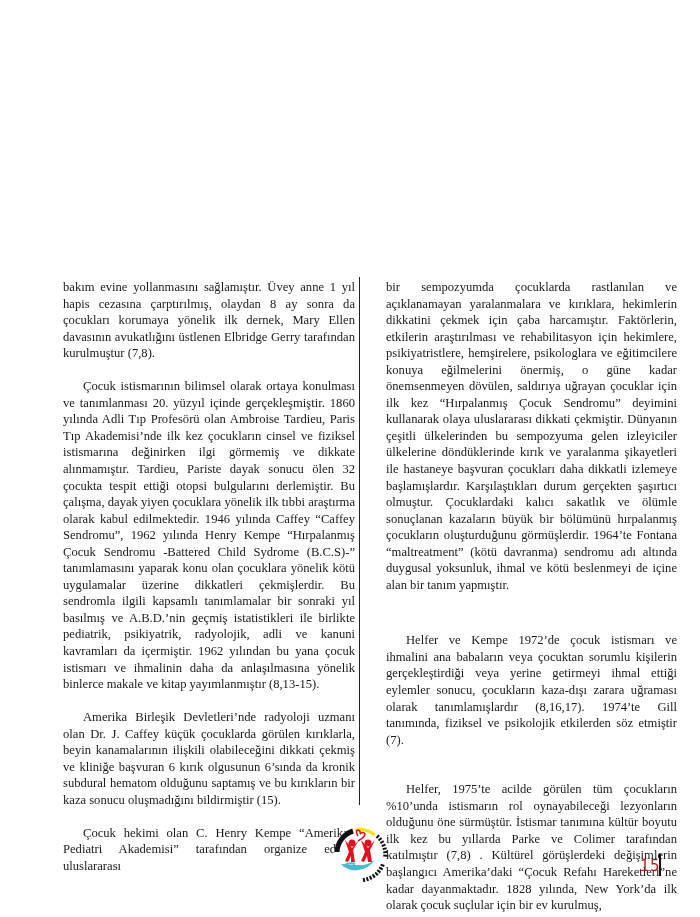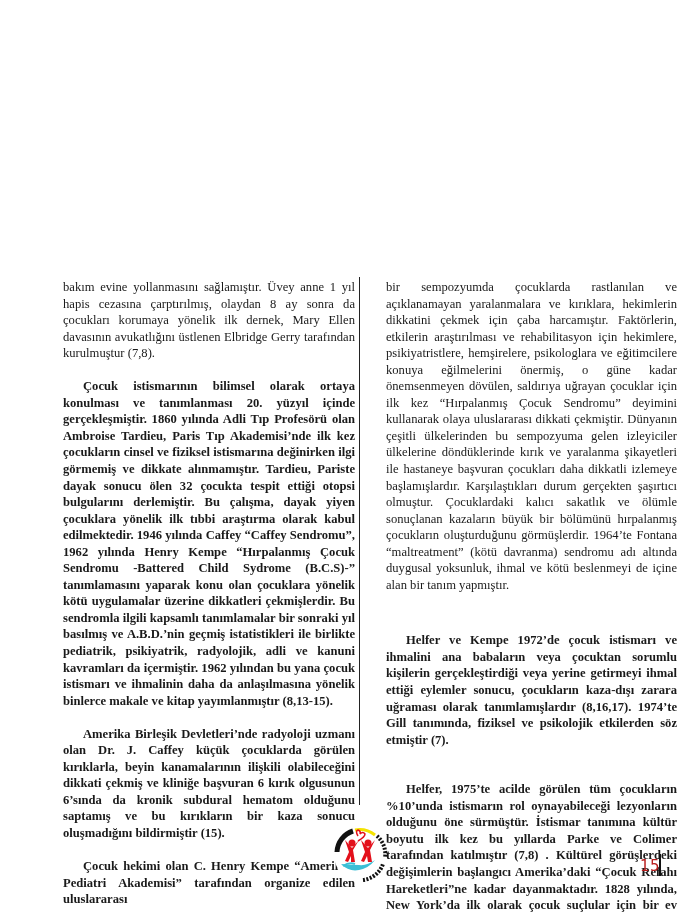--- a/index.html
+++ b/index.html
@@ -3,21 +3,21 @@
 <meta charset="utf-8">
 <style>
   html, body { margin: 0; padding: 0; background: #ffffff; }
   body { width: 700px; height: 917px; position: relative; overflow: hidden;
          font-family: "Liberation Serif", "DejaVu Serif", serif; color: #1a1a1a; }
   .page { position: absolute; left: 0; top: 0; width: 700px; height: 796px; }
   .col { position: absolute; top: 279px; font-size: 12.6px; line-height: 16.55px; text-align: justify; }
   .col-left { left: 63px; width: 292px; }
   .col-right { left: 386px; width: 291px; }
   .col p { margin: 0; }
-  .col p.indent { text-indent: 20px; font-weight: bold; }
+  .col p.indent { text-indent: 20px; }
   .col p.gap { margin-top: 16.5px; }
   .divider { position: absolute; left: 359px; top: 277px; width: 1px; height: 528px; background: #222; }
   .logo { position: absolute; left: 331px; top: 826px; width: 58px; height: 58px; }
   .page-number { position: absolute; left: 640px; top: 857px; font-family: "DejaVu Sans", sans-serif;
                  font-size: 15px; color: #b91c1c; letter-spacing: 0.5px; }
   .page-number-bar { position: absolute; left: 659px; top: 854px; width: 1.5px; height: 22px; background: #111; }
 </style>
 </head>
 <body>
 

